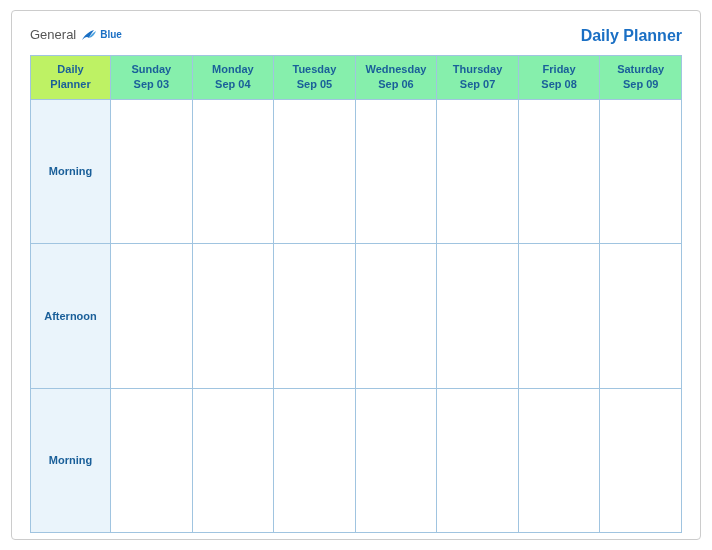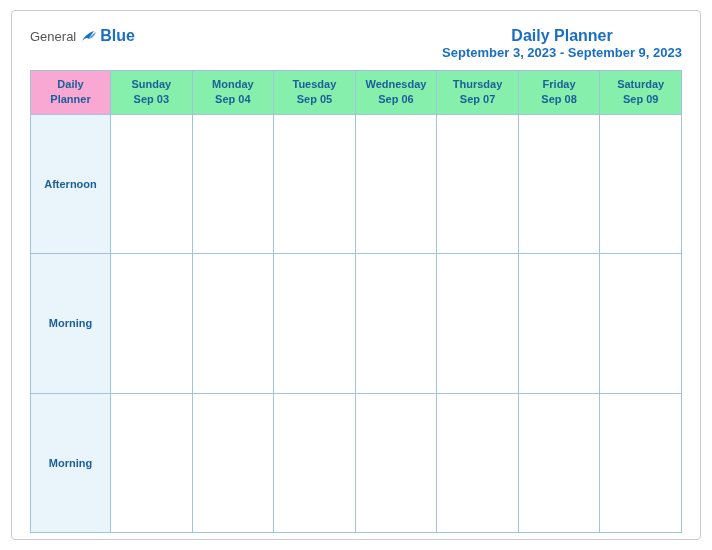--- a/index.html
+++ b/index.html
@@ -37,31 +37,31 @@
       display: flex;
       align-items: center;
       gap: 2px;
     }
     .logo-general {
       font-size: 13px;
       color: #555;
       font-weight: normal;
     }
     .logo-blue {
-      font-size: 16px;
+      font-size: 10px;
       color: #1a6fc4;
       font-weight: bold;
     }
     .logo-bird {
       width: 18px;
       height: 14px;
       margin-left: 2px;
     }
     .title-area {
-      text-align: center;
+      text-align: right;
     }
     .title-main {
       font-size: 16px;
       color: #1a6fc4;
       font-weight: bold;
     }
     .title-sub {
       font-size: 13px;
       color: #1a6fc4;
       font-weight: bold;
@@ -76,21 +76,21 @@
       background: #86efac;
       border: 1px solid #a0c4e0;
       text-align: center;
       padding: 6px 2px;
       font-size: 11px;
       color: #1a5f99;
       font-weight: bold;
       line-height: 1.4;
     }
     .calendar-table th.header-label {
-      background: #f9a8d4;
+      background: #bef264;
       font-size: 11px;
       color: #1a5f99;
     }
     .calendar-table td {
       border: 1px solid #a0c4e0;
       vertical-align: middle;
       text-align: center;
       font-size: 11px;
       color: #1a5f99;
       font-weight: bold;
@@ -120,50 +120,49 @@
         <span class="logo-general">General</span>
         <svg class="logo-bird" viewBox="0 0 18 14" fill="none" xmlns="http://www.w3.org/2000/svg">
           <path d="M2 12 C4 8 8 4 14 2 C12 5 10 7 9 10 C7 8 5 9 2 12Z" fill="#1a6fc4"></path>
           <path d="M9 10 C10 7 13 5 16 3 C15 6 13 9 9 10Z" fill="#4fa3e0"></path>
         </svg>
         <span class="logo-blue">Blue</span>
       </div>
     </div>
     <div class="title-area">
       <div class="title-main">Daily Planner</div>
-      <div class="title-sub">September 3, 2023 - September 9, 2023</div>
     </div>
   </div>
 
   <table class="calendar-table">
     <thead>
       <tr>
         <th class="header-label col-daily">Daily<br>Planner</th>
         <th>Sunday<br>Sep 03</th>
         <th>Monday<br>Sep 04</th>
         <th>Tuesday<br>Sep 05</th>
         <th>Wednesday<br>Sep 06</th>
         <th>Thursday<br>Sep 07</th>
         <th>Friday<br>Sep 08</th>
         <th>Saturday<br>Sep 09</th>
       </tr>
     </thead>
     <tbody>
       <tr>
-        <td class="row-label">Afternoon</td>
+        <td class="row-label">Morning</td>
         <td class="day-cell"></td>
         <td class="day-cell"></td>
         <td class="day-cell"></td>
         <td class="day-cell"></td>
         <td class="day-cell"></td>
         <td class="day-cell"></td>
         <td class="day-cell"></td>
       </tr>
       <tr>
-        <td class="row-label">Morning</td>
+        <td class="row-label">Afternoon</td>
         <td class="day-cell"></td>
         <td class="day-cell"></td>
         <td class="day-cell"></td>
         <td class="day-cell"></td>
         <td class="day-cell"></td>
         <td class="day-cell"></td>
         <td class="day-cell"></td>
       </tr>
       <tr>
         <td class="row-label">Morning</td>

